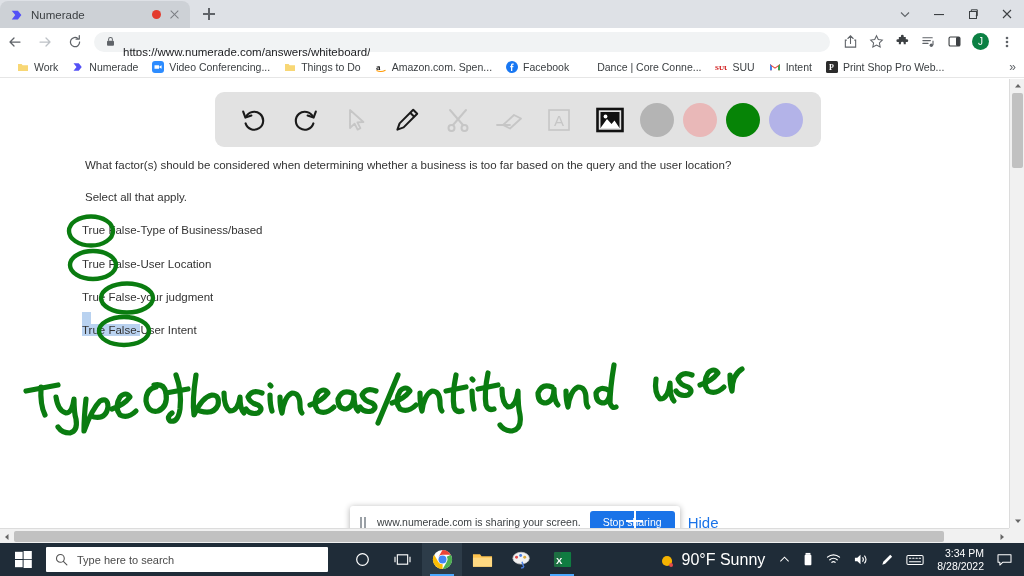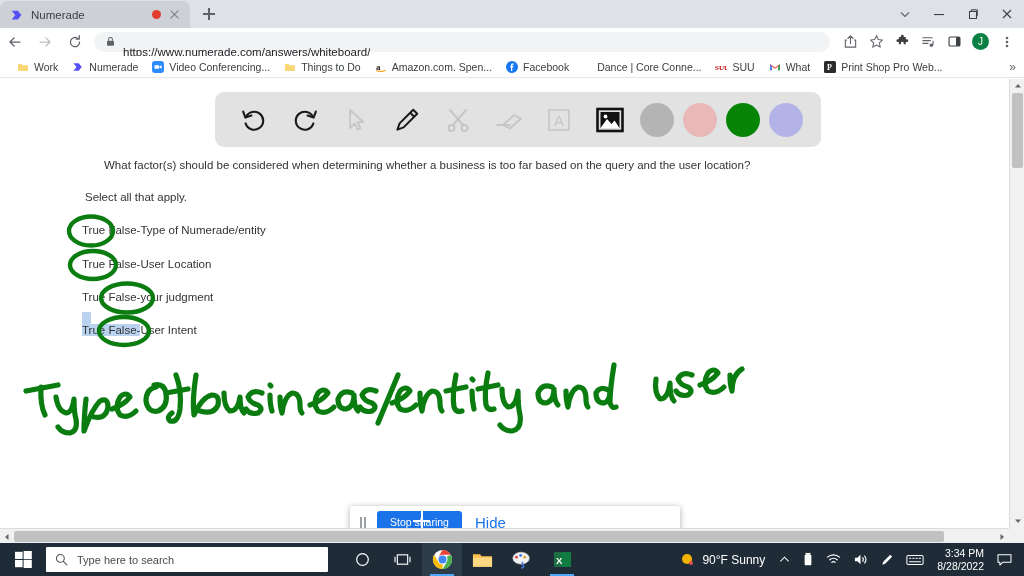--- a/index.html
+++ b/index.html
@@ -95,21 +95,21 @@
     width: 606px; height: 55px;
     background: #e2e2e2; border-radius: 9px;
     display: flex; align-items: center; justify-content: space-around;
     padding: 0 14px;
   }
   .tool { width: 42px; height: 42px; display:flex; align-items:center; justify-content:center; }
   .swatch { width: 34px; height: 34px; border-radius: 50%; }
 
   .q-text {
     position: absolute; left: 85px; top: 78px; width: 740px;
-    font-size: 11.5px; color: #333; line-height: 1.4; margin-left: 19px;
+    font-size: 11.5px; color: #333; line-height: 1.4;
   }
   .q-sub { position: absolute; left: 85px; top: 112px; font-size: 11.5px; color: #333; }
 
   .opt {
     position: absolute; left: 82px;
     font-size: 11.5px; color: #333; white-space: nowrap;
   }
   .opt .sel { background: #b9d2f0; }
   .opt1 { top: 145px; }
   .opt2 { top: 179px; }
@@ -172,21 +172,21 @@
   .searchbox {
     width: 282px; height: 25px; background: #ffffff; border-radius: 1px;
     display: flex; align-items: center; gap: 9px; padding: 0 9px;
     color: #4a4a4a; font-size: 11px;
   }
   .tbtn { width: 40px; height: 33px; display:flex; align-items:center; justify-content:center; position: relative; }
   .tbtn.active { background: #2d3c49; }
   .tbtn .under { position: absolute; bottom: 0; left: 8px; width: 24px; height: 2.5px; background: #4aa8ff; }
   .tray { margin-left: auto; display: flex; align-items: center; gap: 0px; padding-right: 6px; }
   .traybtn { height: 33px; display:flex; align-items:center; justify-content:center; padding: 0 6px; }
-  .weather { display:flex; align-items:flex-end; gap:7px; padding: 0 8px; font-size: 12px; }
+  .weather { display:flex; align-items:flex-end; gap:7px; padding: 0 8px; font-size: 16px; }
   .clock { text-align: right; line-height: 1.18; font-size: 10.5px; padding: 0 7px; }
 </style>
 </head>
 <body>
 
 <div id="app">
 
   <div class="tabstrip">
     <div class="tab inactive">
       <svg class="tab-fav" viewBox="0 0 16 16">
@@ -338,21 +338,21 @@
           <text x="0" y="9" font-family="Liberation Serif, serif" font-size="7" font-weight="bold" fill="#cc0000">SUU</text>
         </svg>
       <span>SUU</span>
     </div>
     <div class="bm">
       <svg class="bm-fav" viewBox="0 0 12 12">
         <path d="M1 3 V9.3 H2.9 V5.4 L6 7.8 L9.1 5.4 V9.3 H11 V3 L6 6.6 Z" fill="#ea4335"></path>
         <path d="M1 3 V9.3 H2.9 V5.4 Z" fill="#4285f4"></path>
         <path d="M11 3 V9.3 H9.1 V5.4 Z" fill="#34a853"></path>
       </svg>
-      <span>What</span>
+      <span>Intent</span>
     </div>
     <div class="bm">
       <svg class="bm-fav" viewBox="0 0 12 12">
           <rect width="12" height="12" rx="1.5" fill="#2b2b2b"></rect>
           <text x="3" y="9.3" font-family="Liberation Serif, serif" font-size="8" font-weight="bold" fill="#fff">P</text>
         </svg>
       <span>Print Shop Pro Web...</span>
     </div>
     <div class="bm-overflow">»</div>
   </div>
@@ -414,21 +414,21 @@
       <div class="swatch" style="background:#b4b4b4"></div>
       <div class="swatch" style="background:#e9b8b8"></div>
       <div class="swatch" style="background:#068406"></div>
       <div class="swatch" style="background:#b3b3e8"></div>
     </div>
 
     <div class="q-text">What factor(s) should be considered when determining whether a business is too far based on the query and the user location?</div>
     <div class="q-sub">Select all that apply.</div>
 
     <div class="opt opt1">
-      <span>True</span><span> False-</span><span>Type of Numerade/entity</span>
+      <span>True</span><span> False-</span><span>Type of Business/based</span>
     </div>
     <div class="opt opt2">
       <span>True</span><span> False-</span><span>User Location</span>
     </div>
     <div class="opt opt3">
       <span>True</span><span> False-</span><span>your judgment</span>
     </div>
     <div class="opt opt4">
       <span class="sel">True</span><span class="sel"> False-</span><span>User Intent</span>
     </div>
@@ -511,20 +511,21 @@
 
         <path d="M730 296 Q730 306 732 312 Q732 296 742 290"></path>
       </g>
     </svg>
 
     <div class="sharebar">
       <span class="pausebars">
           <span></span>
           <span></span>
         </span>
+      <span class="share-text">www.numerade.com is sharing your screen.</span>
       <span class="stopbtn">
         <span>Stop sharing</span>
         <span class="crosshair"></span>
       </span>
       <span class="hidebtn">Hide</span>
     </div>
 
     <div class="vscroll" style="top:0;height:449px;">
       <div class="varrow up">
         <svg width="8" height="8" viewBox="0 0 8 8">

